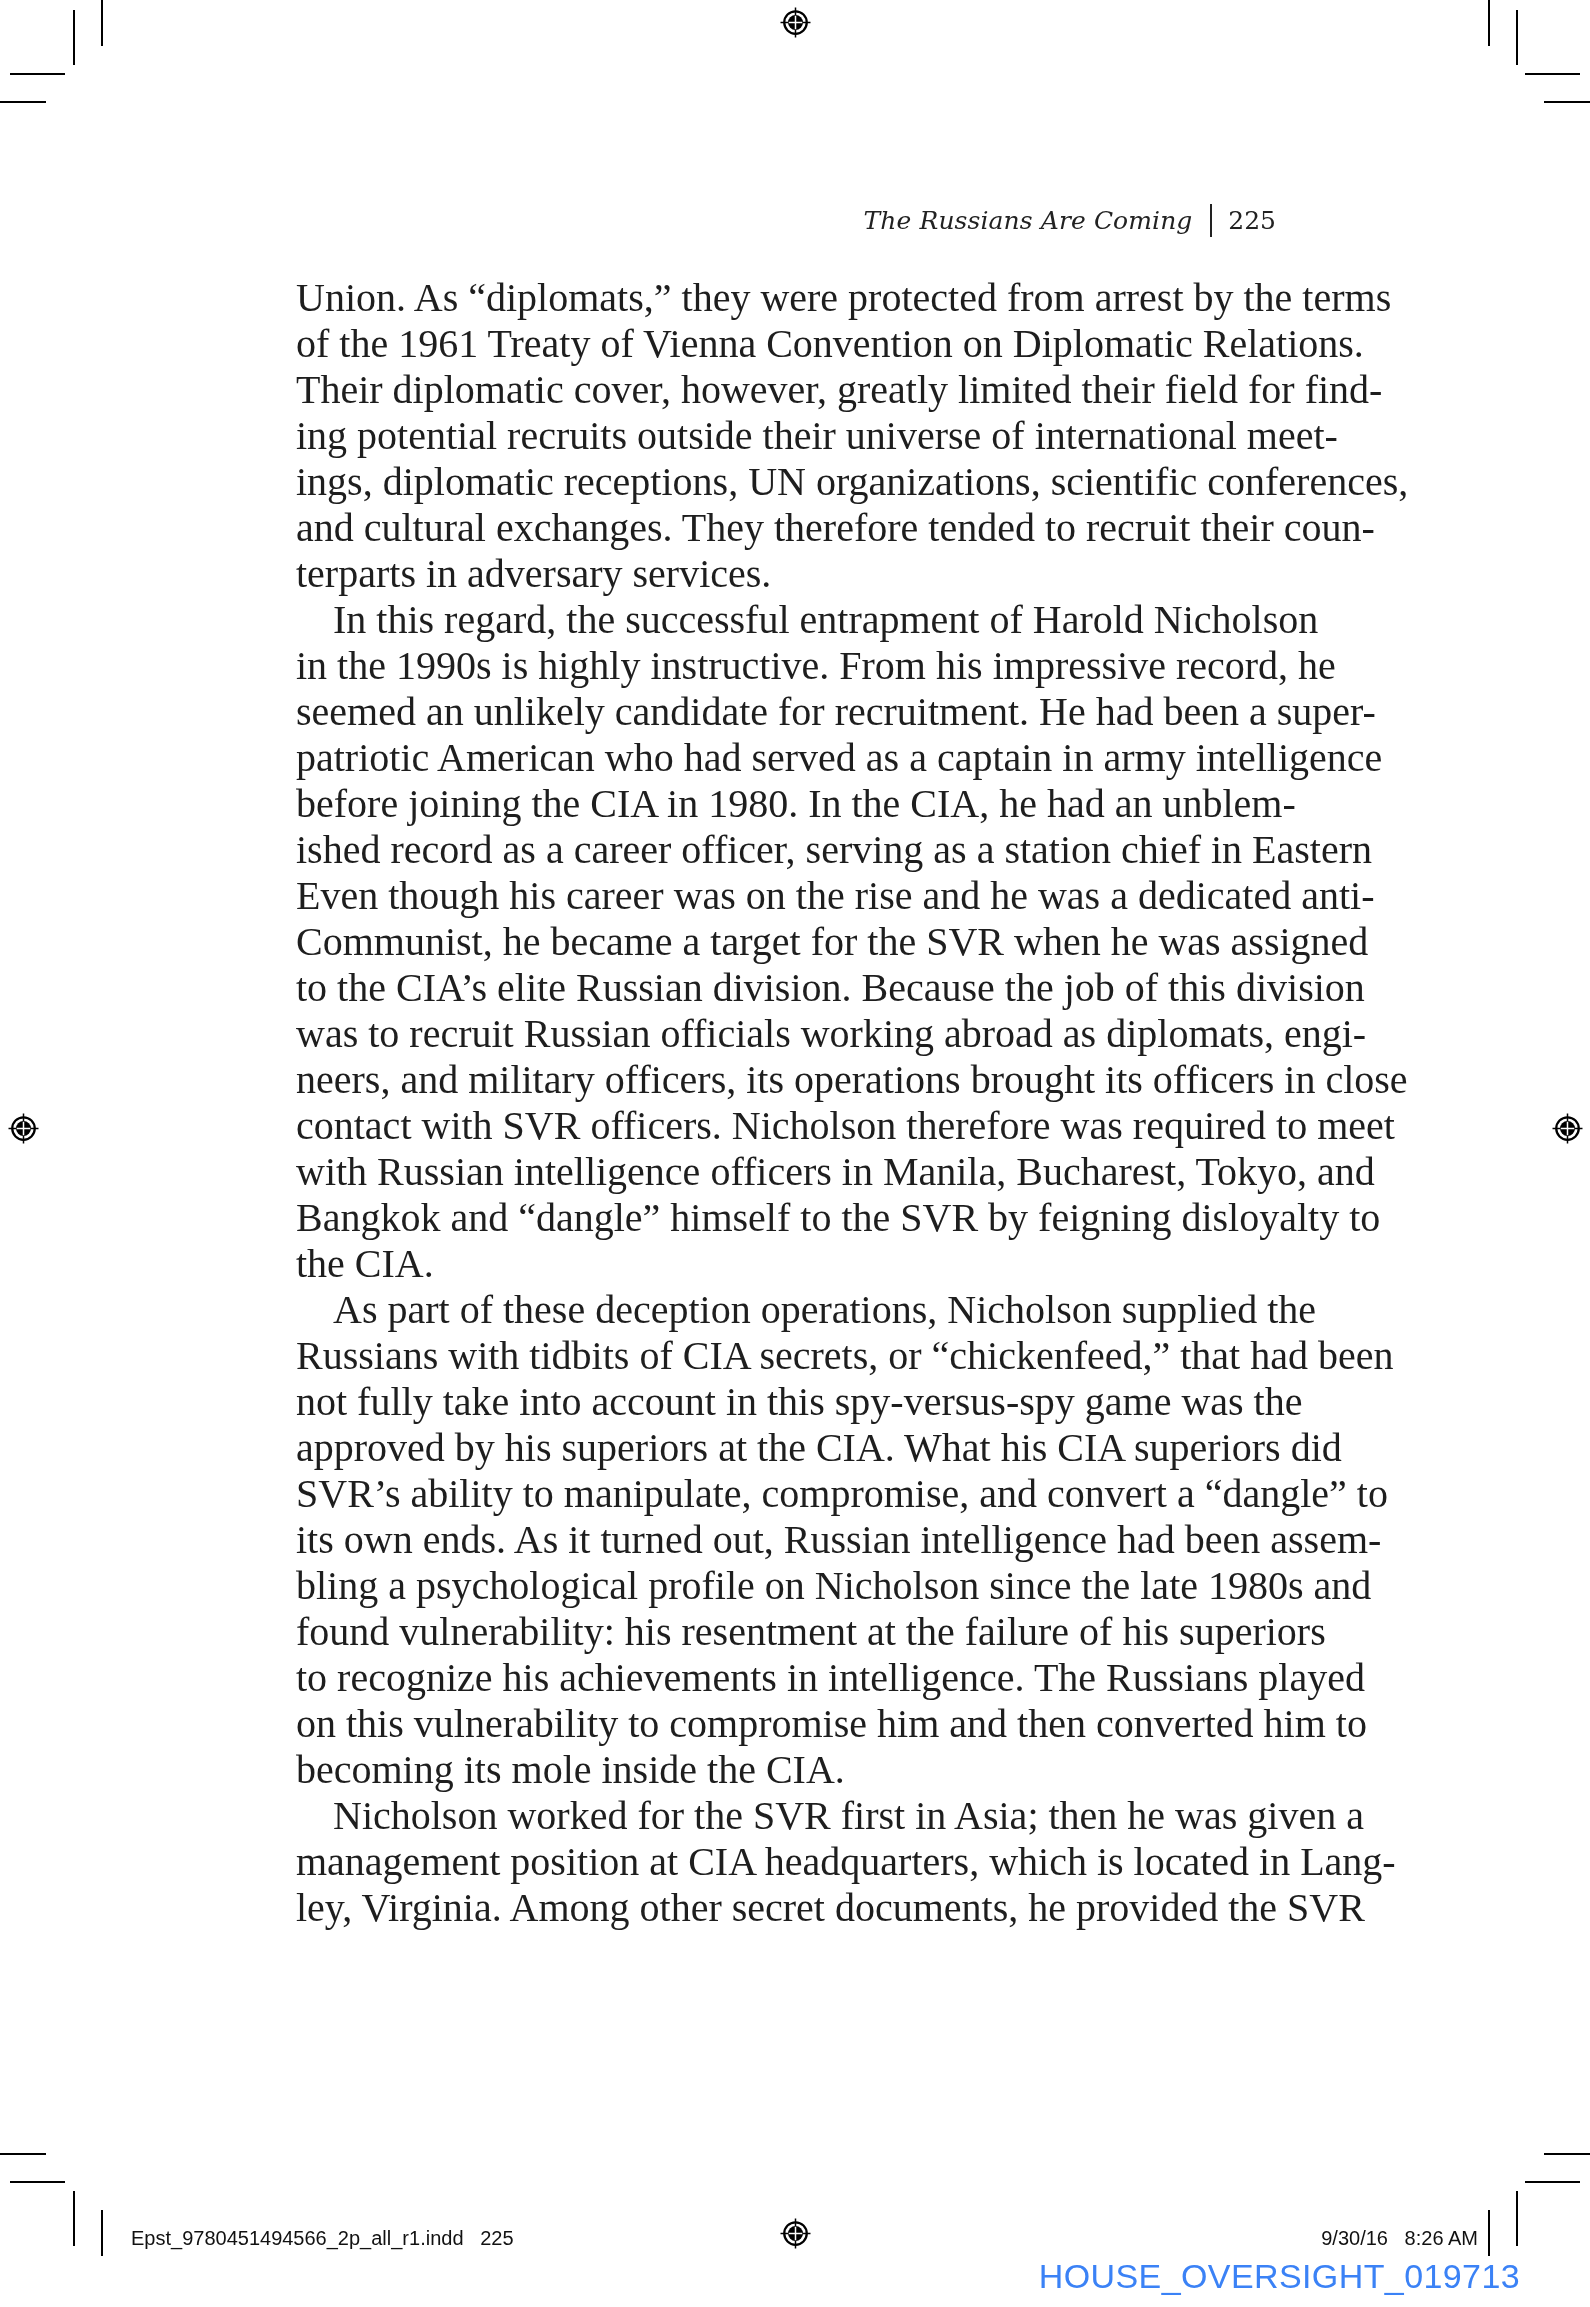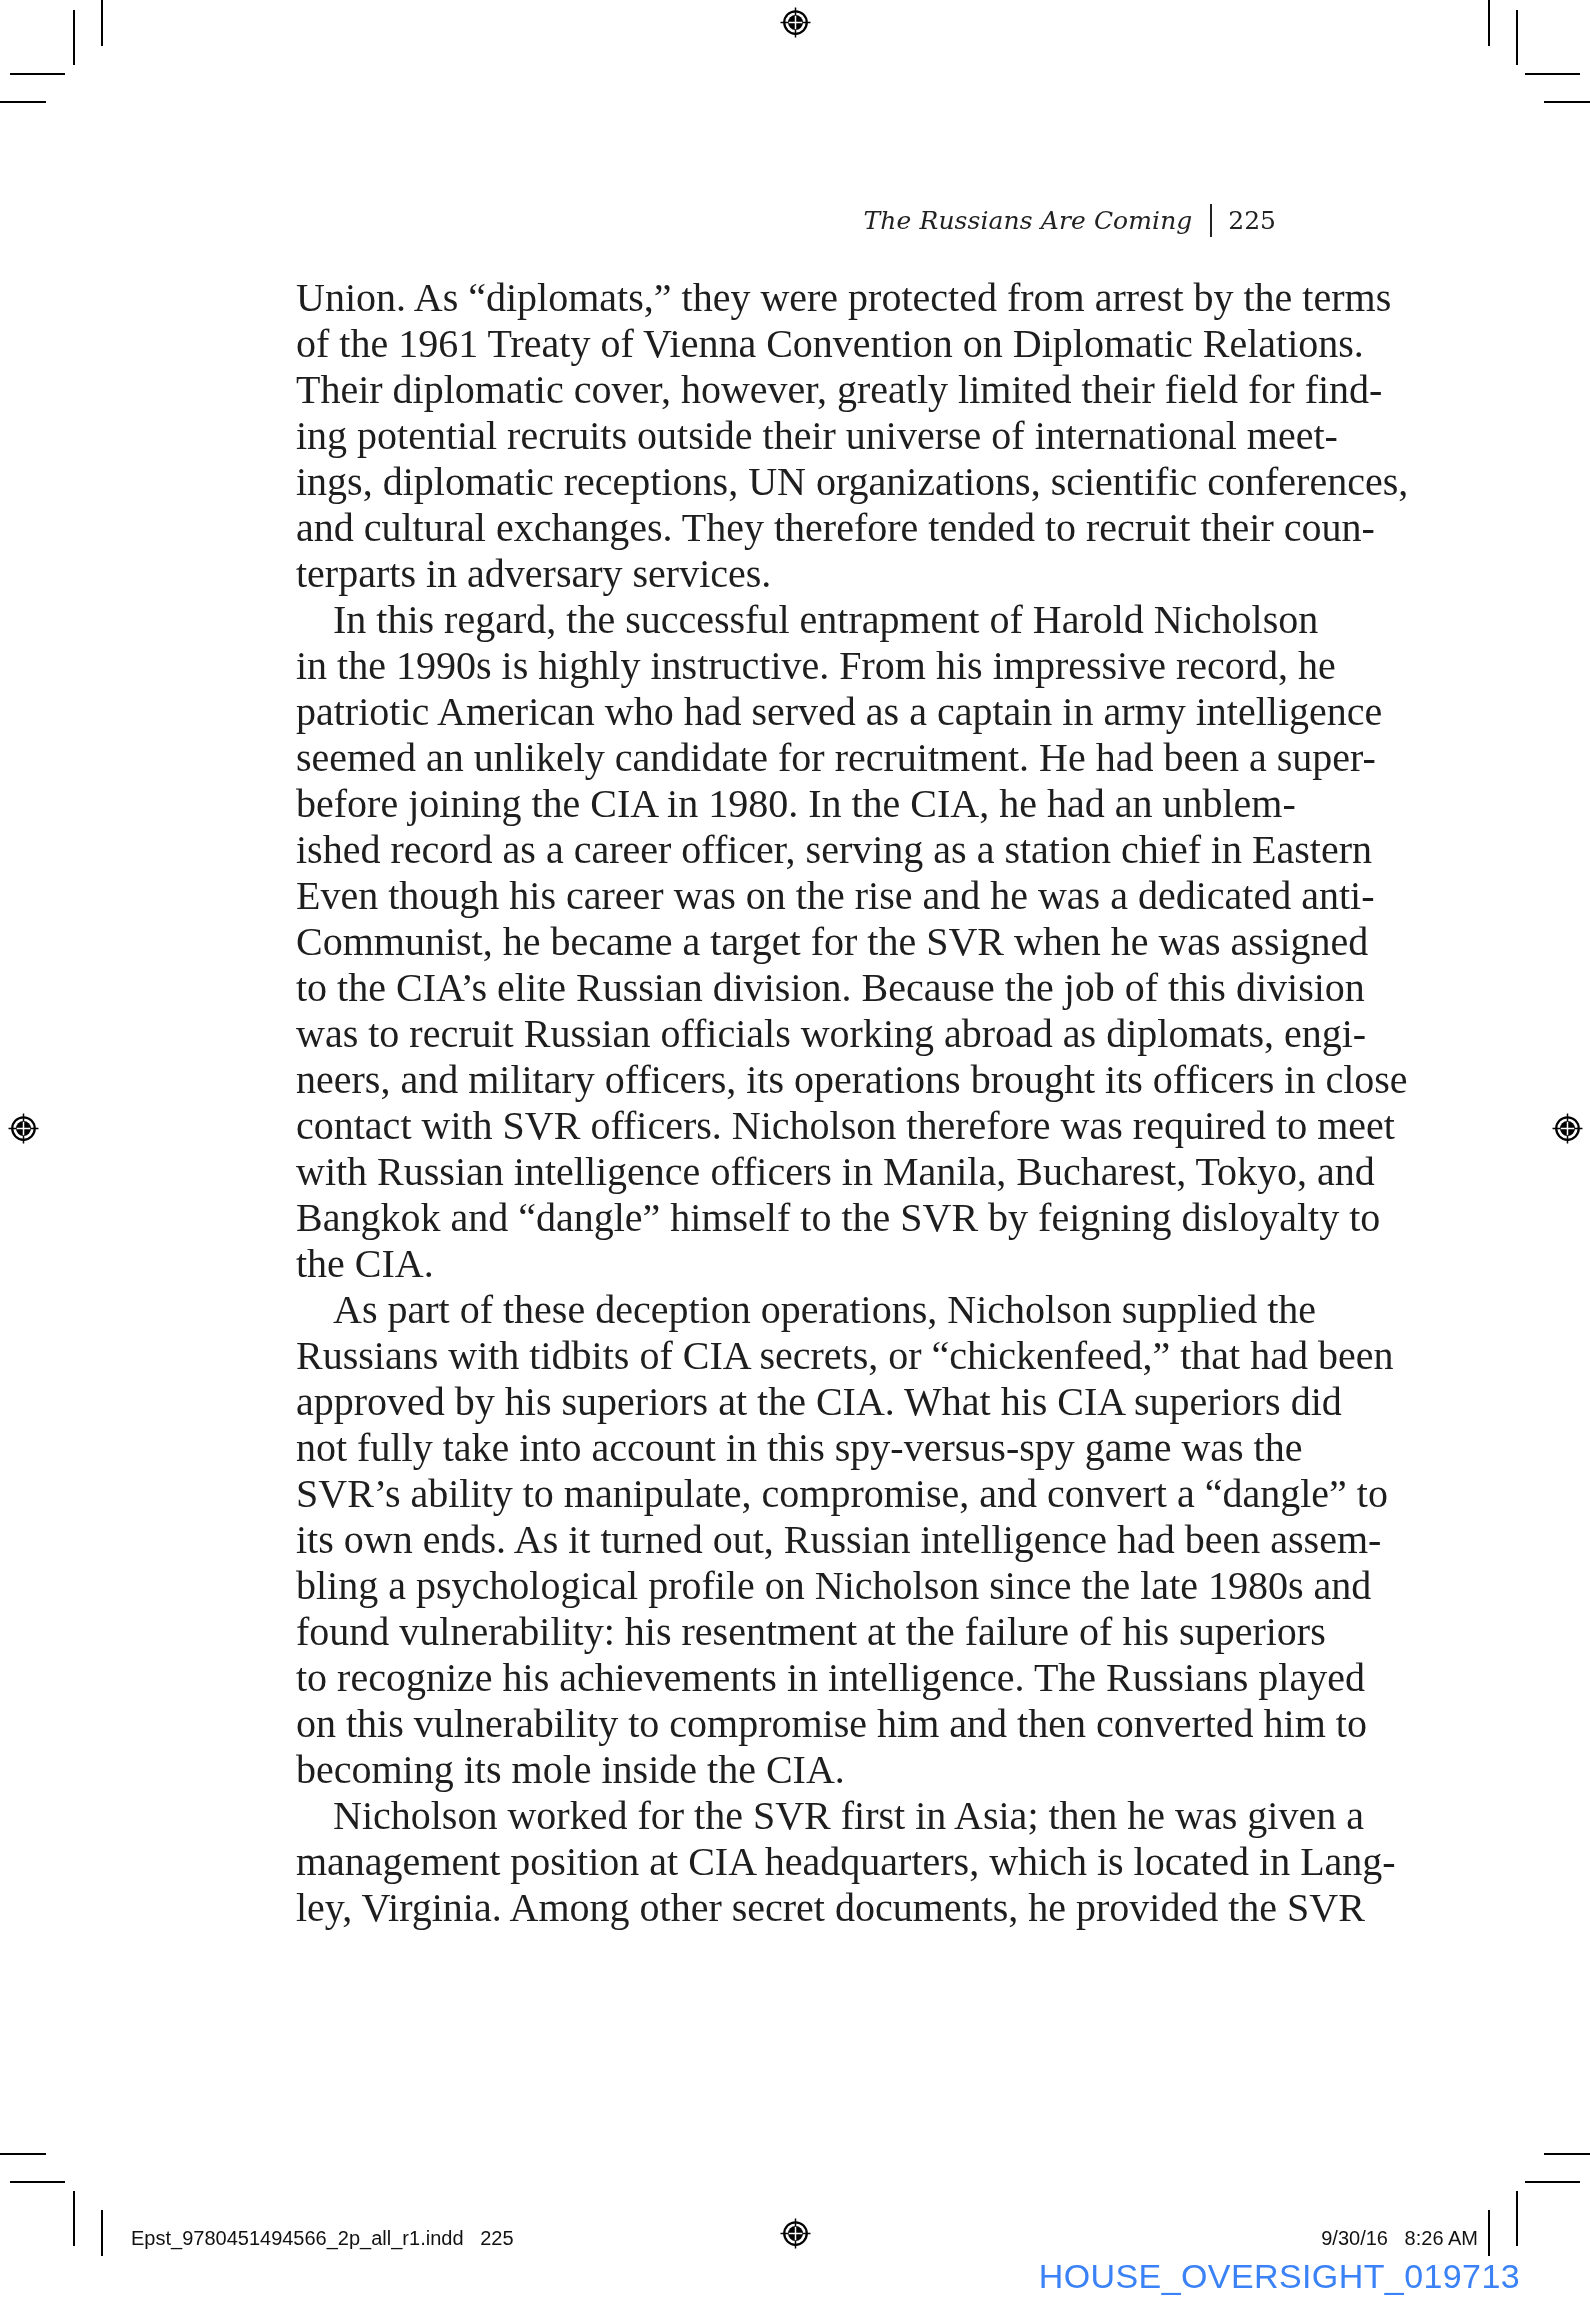--- a/index.html
+++ b/index.html
@@ -120,39 +120,39 @@
       <span class="line">of the 1961 Treaty of Vienna Convention on Diplomatic Relations.</span>
       <span class="line">Their diplomatic cover, however, greatly limited their field for find-</span>
       <span class="line">ing potential recruits outside their universe of international meet-</span>
       <span class="line">ings, diplomatic receptions, UN organizations, scientific conferences,</span>
       <span class="line">and cultural exchanges. They therefore tended to recruit their coun-</span>
       <span class="line last">terparts in adversary services.</span>
     </div>
     <div>
       <span class="line indent">In this regard, the successful entrapment of Harold Nicholson</span>
       <span class="line">in the 1990s is highly instructive. From his impressive record, he</span>
+      <span class="line">seemed an unlikely candidate for recruitment. He had been a super-</span>
       <span class="line">patriotic American who had served as a captain in army intelligence</span>
-      <span class="line">seemed an unlikely candidate for recruitment. He had been a super-</span>
       <span class="line">before joining the CIA in 1980. In the CIA, he had an unblem-</span>
       <span class="line">ished record as a career officer, serving as a station chief in Eastern</span>
       <span class="line">Even though his career was on the rise and he was a dedicated anti-</span>
       <span class="line">Communist, he became a target for the SVR when he was assigned</span>
       <span class="line">to the CIA’s elite Russian division. Because the job of this division</span>
       <span class="line">was to recruit Russian officials working abroad as diplomats, engi-</span>
       <span class="line">neers, and military officers, its operations brought its officers in close</span>
       <span class="line">contact with SVR officers. Nicholson therefore was required to meet</span>
       <span class="line">with Russian intelligence officers in Manila, Bucharest, Tokyo, and</span>
       <span class="line">Bangkok and “dangle” himself to the SVR by feigning disloyalty to</span>
       <span class="line last">the CIA.</span>
     </div>
     <div>
       <span class="line indent">As part of these deception operations, Nicholson supplied the</span>
       <span class="line">Russians with tidbits of CIA secrets, or “chickenfeed,” that had been</span>
+      <span class="line">not fully take into account in this spy-versus-spy game was the</span>
       <span class="line">approved by his superiors at the CIA. What his CIA superiors did</span>
-      <span class="line">not fully take into account in this spy-versus-spy game was the</span>
       <span class="line">SVR’s ability to manipulate, compromise, and convert a “dangle” to</span>
       <span class="line">its own ends. As it turned out, Russian intelligence had been assem-</span>
       <span class="line">bling a psychological profile on Nicholson since the late 1980s and</span>
       <span class="line">found vulnerability: his resentment at the failure of his superiors</span>
       <span class="line">to recognize his achievements in intelligence. The Russians played</span>
       <span class="line">on this vulnerability to compromise him and then converted him to</span>
       <span class="line last">becoming its mole inside the CIA.</span>
     </div>
     <div>
       <span class="line indent">Nicholson worked for the SVR first in Asia; then he was given a</span>

